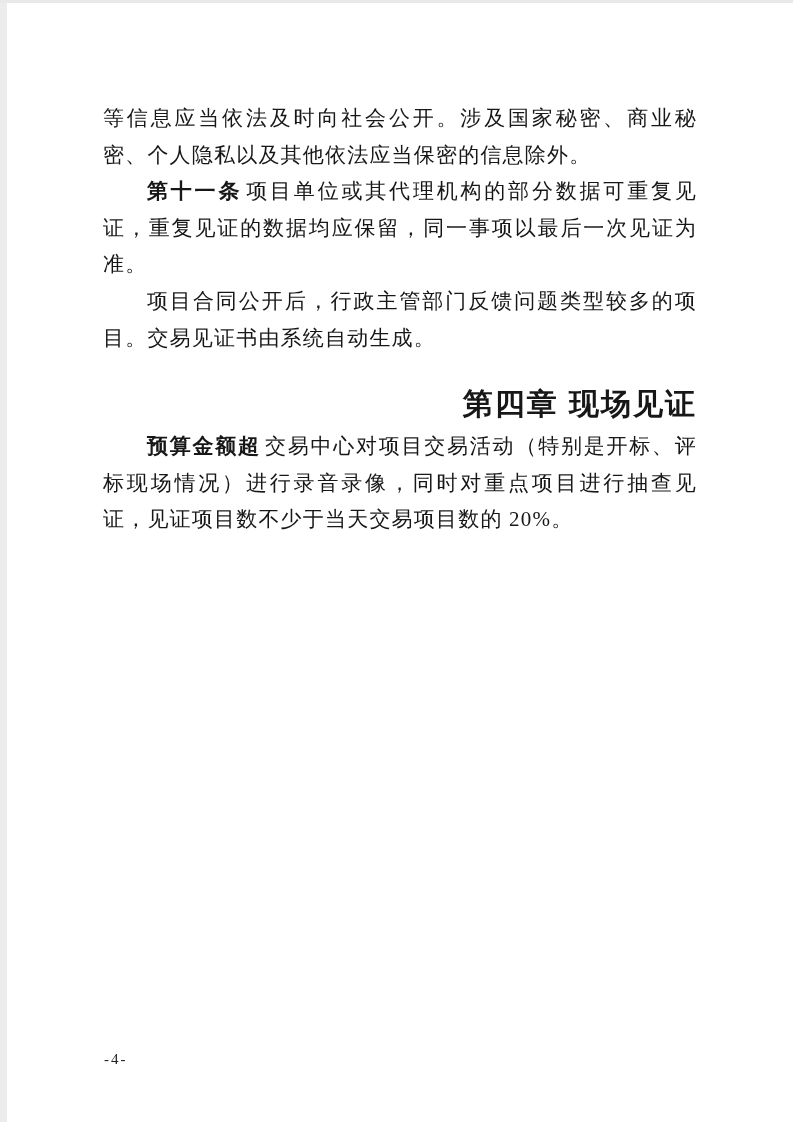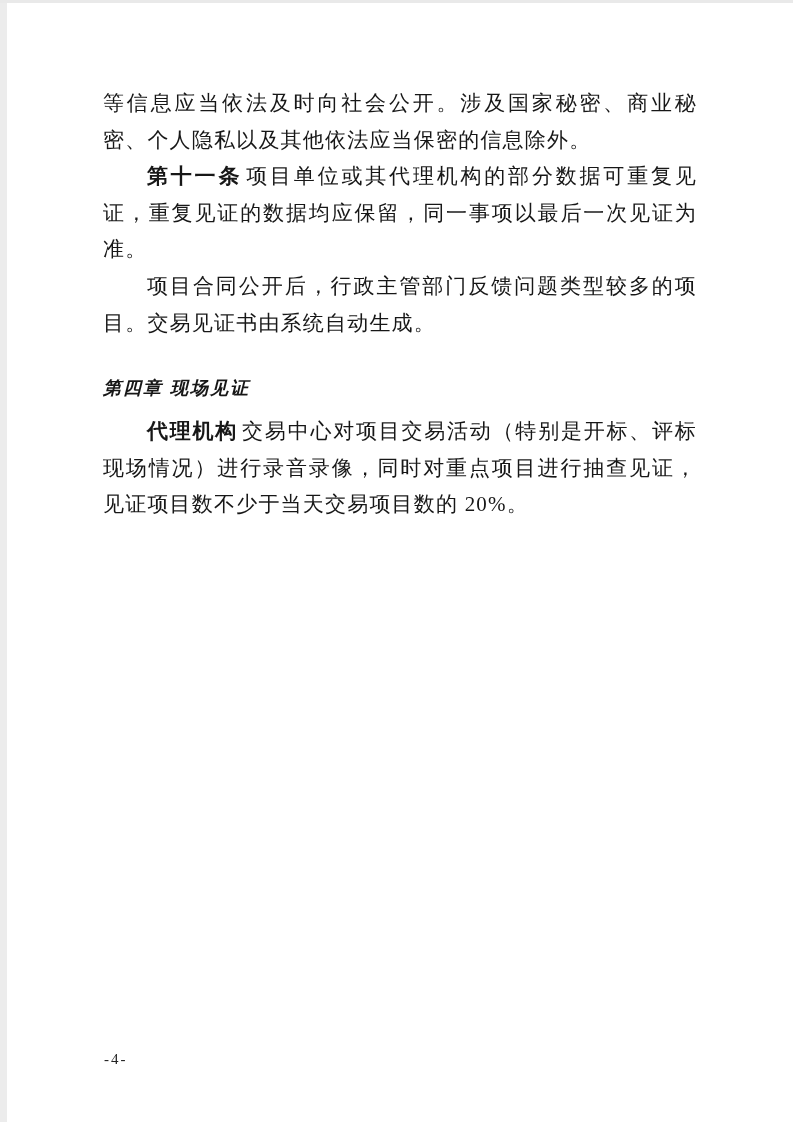--- a/index.html
+++ b/index.html
@@ -23,49 +23,48 @@
   }
   .scan-edge-top {
     position: absolute;
     left: 0; top: 0;
     width: 100%; height: 3px;
     background: #e9e9e9;
   }
   .content {
     position: absolute;
     left: 103px;
-    top: 85px;
+    top: 100px;
     width: 594px;
     font-size: 21px;
     line-height: 36.6px;
     letter-spacing: 1.2px;
     text-align: justify;
   }
   .para {
     margin: 0;
     text-indent: 44px;
   }
   .para.no-indent {
     text-indent: 0;
   }
   .term {
     font-weight: bold;
     font-family: "Liberation Sans", "DejaVu Sans", sans-serif;
     margin-right: 4px;
   }
   .chapter {
-    font-size: 18px;
+    font-size: 30px;
     font-weight: bold;
     font-family: "Liberation Sans", "DejaVu Sans", sans-serif;
-    text-align: left;
+    text-align: right;
     text-indent: 0;
     margin: 29px 0 6px 0;
     line-height: 37px;
     letter-spacing: 2px;
-    font-style: italic;
   }
   .pagenum {
     position: absolute;
     left: 104px;
     top: 1051px;
     font-size: 15px;
     letter-spacing: 2px;
     color: #222222;
     font-family: "Liberation Serif", "DejaVu Serif", serif;
   }
@@ -80,21 +79,21 @@
 
   <p class="para no-indent"><span>等信息应当依法及时向社会公开。涉及国家秘密、商业秘密、个人隐私以及其他依法应当保密的信息除外。</span></p>
 
 
   <p class="para"><span class="term">第十一条</span><span>项目单位或其代理机构的部分数据可重复见证，重复见证的数据均应保留，同一事项以最后一次见证为准。</span></p>
 
   <p class="para"><span>项目合同公开后，行政主管部门反馈问题类型较多的项目。交易见证书由系统自动生成。</span></p>
 
   <h2 class="chapter">第四章 现场见证</h2>
 
-  <p class="para"><span class="term">代理机构</span><span>交易中心对项目交易活动（特别是开标、评标现场情况）进行录音录像，同时对重点项目进行抽查见证，见证项目数不少于当天交易项目数的 20%。</span></p>
+  <p class="para"><span class="term">预算金额超</span><span>交易中心对项目交易活动（特别是开标、评标现场情况）进行录音录像，同时对重点项目进行抽查见证，见证项目数不少于当天交易项目数的 20%。</span></p>
 
 
 
 
 
 </div>
 
 <div class="pagenum">-4-</div>
 
 </body></html>

